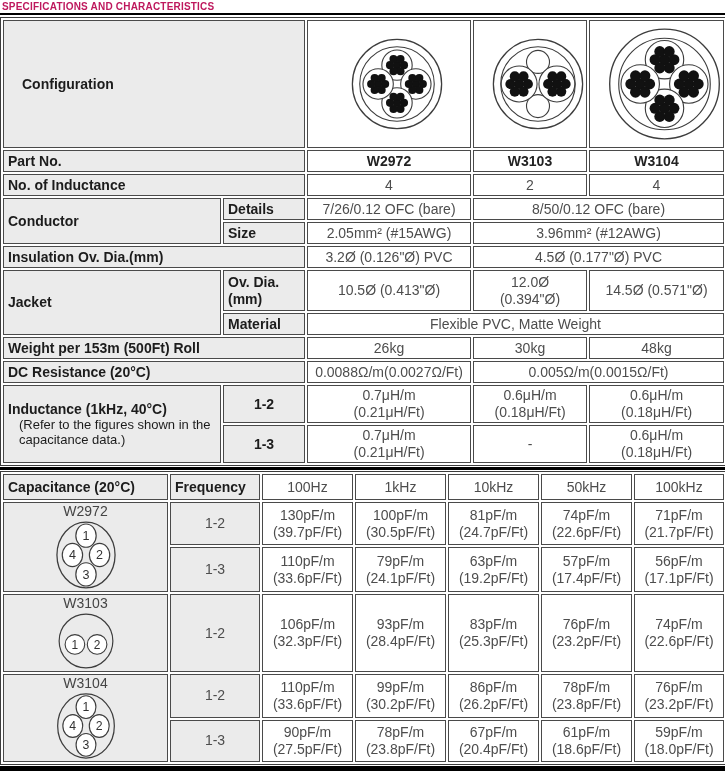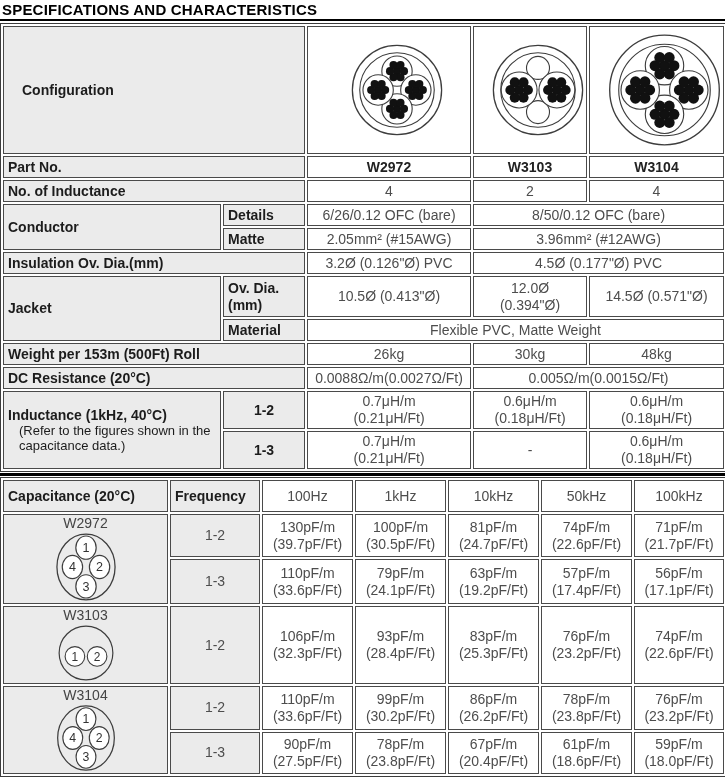--- a/index.html
+++ b/index.html
@@ -1,37 +1,37 @@
 <!DOCTYPE html>
 <html><head>
 <meta charset="utf-8">
 <style>
   html,body{margin:0;padding:0;background:#fff;}
   body{width:725px;font-family:"Liberation Sans",sans-serif;-webkit-font-smoothing:antialiased;}
 
-  .page-title{font-size:15px;font-weight:bold;color:#000000;padding:1px 12px 1px 2px;letter-spacing:.2px;}
+  .page-title{font-size:10px;font-weight:bold;color:#be185d;padding:1px 12px 1px 2px;letter-spacing:.2px;}
   .title-rule{height:2px;background:#000;margin-bottom:2px;}
   .table-sep{height:3px;background:#000;margin:1px 0 1px 0;}
   .bottom-rule{height:5px;background:#000;margin-top:1px;}
 
   table{border-collapse:separate;border-spacing:2px;table-layout:fixed;width:725px;border:1px solid #3c3c3c;box-sizing:border-box;background:#fff;}
   td{border:1px solid #4a4a4a;box-sizing:border-box;font-size:14px;color:#4d4d4d;text-align:center;vertical-align:middle;padding:1px 2px;line-height:17px;overflow:hidden;}
   td.lbl{background:#ebebeb;text-align:left;font-weight:bold;color:#1c1c1c;padding-left:4px;}
   td.lbl-c{background:#ebebeb;text-align:center;}
   td.lbl-cb{background:#ebebeb;text-align:center;font-weight:bold;color:#1c1c1c;}
   td.val{white-space:pre-line;}
   td.bold-val{font-weight:bold;color:#222;}
   .note{font-weight:normal;font-size:13px;line-height:15px;display:block;color:#1c1c1c;margin-left:11px;}
   .ind-label{line-height:16px;}
 
   tr.h-config td{height:128px;padding-left:18px;}
   tr.h-std td{height:22px;}
   tr.h-jov td{height:41px;}
   tr.h-ind td{height:35px;}
-  tr.h-caphdr td{height:32px;}
+  tr.h-caphdr td{height:26px;}
   tr.h-cap1 td{height:43px;}
   tr.h-cap2 td{height:45px;}
   tr.h-w3103 td{height:76px;}
   tr.h-cap3 td{height:42px;}
   tr.h-cap4 td{height:41px;}
 
   .cfg-wrap{display:flex;align-items:center;justify-content:center;height:100%;}
   .cap-label-wrap{display:flex;flex-direction:column;align-items:center;justify-content:center;gap:1px;height:100%;}
   .cap-part-name{font-size:14px;color:#444;font-weight:normal;line-height:15px;}
   svg{display:block;}
@@ -127,25 +127,25 @@
   <tr class="h-std">
     <td class="lbl" colspan="2">No. of Inductance</td>
     <td>4</td>
     <td>2</td>
     <td>4</td>
   </tr>
 
   <tr class="h-std">
     <td class="lbl" rowspan="2">Conductor</td>
     <td class="lbl">Details</td>
-    <td>6/26/0.12 OFC (bare)</td>
+    <td>7/26/0.12 OFC (bare)</td>
     <td colspan="2">8/50/0.12 OFC (bare)</td>
   </tr>
   <tr class="h-std">
-    <td class="lbl">Matte</td>
+    <td class="lbl">Size</td>
     <td>2.05mm² (#15AWG)</td>
     <td colspan="2">3.96mm² (#12AWG)</td>
   </tr>
 
   <tr class="h-std">
     <td class="lbl" colspan="2">Insulation Ov. Dia.(mm)</td>
     <td>3.2Ø (0.126"Ø) PVC</td>
     <td colspan="2">4.5Ø (0.177"Ø) PVC</td>
   </tr>
 

